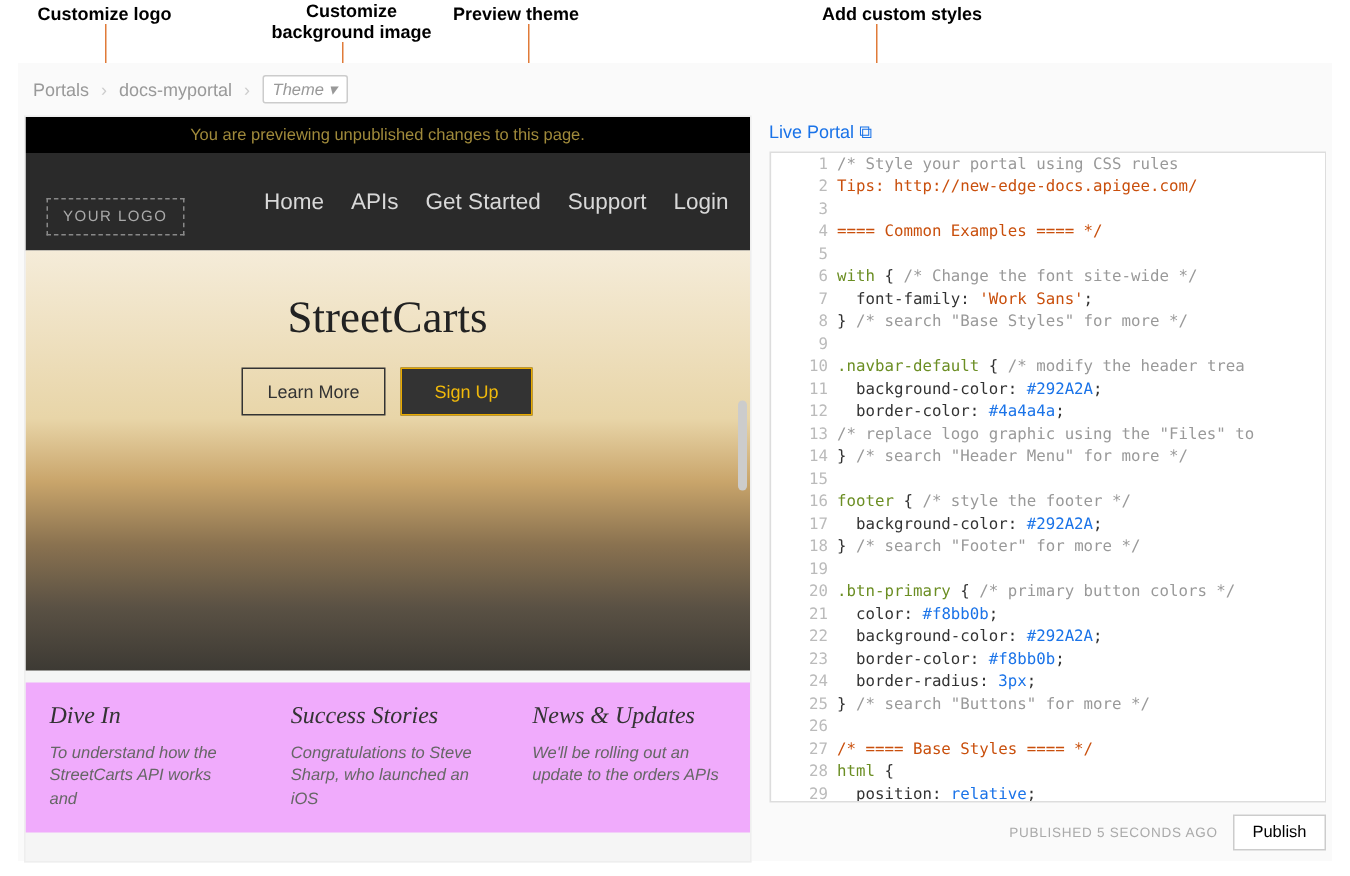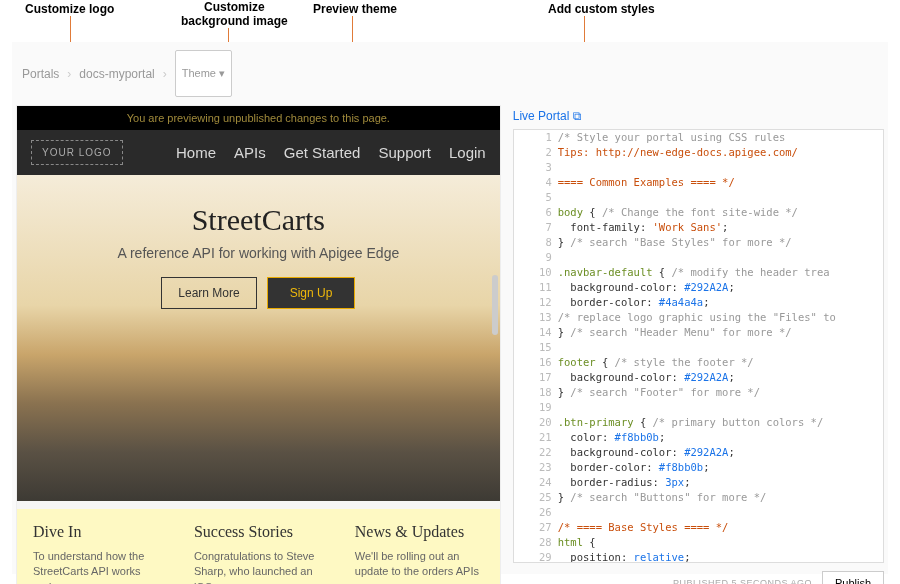--- a/index.html
+++ b/index.html
@@ -6,41 +6,41 @@
 body { font-family: Arial, sans-serif; font-size: 12px; background: #fff; width: 900px; height: 584px; position: relative; }
 
 
 .annotation { position: absolute; font-size: 12px; font-weight: bold; color: #000; text-align: center; }
 .ann-line { position: absolute; background: #e07b39; }
 
 
 .app { position: absolute; top: 42px; left: 12px; right: 12px; bottom: 10px; background: #fafafa; }
 .breadcrumb { padding: 8px 10px; font-size: 12px; color: #999; display: flex; align-items: center; gap: 8px; }
 .breadcrumb span { }
-.theme-dd { border: 1px solid #ccc; background: #fff; padding: 16px 6px; font-size: 11px; border-radius: 2px; cursor: pointer; }
+.theme-dd { border: 1px solid #ccc; background: #fff; padding: 2px 6px; font-size: 11px; border-radius: 2px; cursor: pointer; font-style: italic; }
 
 .main-row { display: flex; gap: 12px; padding: 0 4px; height: calc(100% - 34px); }
 
 
 .preview { flex: 1.3; background: #f5f5f5; border: 1px solid #eee; position: relative; overflow: hidden; }
 .preview-banner { background: #000000; color: #a08a3b; text-align: center; font-size: 11px; padding: 6px; }
 .nav { background: #2a2a2a; display: flex; align-items: center; padding: 10px 14px; }
-.logo { border: 1px dashed #888; padding: 6px 10px; color: #aaa; font-size: 10px; letter-spacing: 1px; }
+.logo { border: 1px dashed #888; padding: 6px 10px; color: #aaa; font-size: 10px; letter-spacing: 1px; margin-top: 20px; }
 .nav-links { margin-left: auto; display: flex; gap: 18px; }
 .nav-links span { color: #d8d8d8; font-size: 15px; cursor: pointer; }
 
-.hero { height: 326px; background: linear-gradient(to bottom, #f5ecd9 0%, #e8d5a8 40%, #c9a56b 55%, #8a7250 70%, #5a5144 85%, #3d3a34 100%); position: relative; }
+.hero { height: 280px; background: linear-gradient(to bottom, #f5ecd9 0%, #e8d5a8 40%, #c9a56b 55%, #8a7250 70%, #5a5144 85%, #3d3a34 100%); position: relative; }
 .hero-content { text-align: center; padding-top: 28px; }
 .hero h1 { font-family: Georgia, serif; font-size: 30px; color: #222; font-weight: normal; }
 .hero p { color: #555; font-size: 14px; margin-top: 8px; }
 .hero-btns { margin-top: 16px; display: flex; gap: 10px; justify-content: center; }
 .btn-outline { border: 1px solid #333; padding: 8px 16px; font-size: 12px; background: transparent; color: #333; cursor: pointer; }
 .btn-signup { border: 1px solid #e8aa00; padding: 8px 22px; font-size: 12px; background: #333; color: #f0b90b; cursor: pointer; }
 
-.cards { display: flex; background: #fef9c3; margin-top: 8px; }
+.cards { display: flex; background: #f0abfc; margin-top: 8px; font-style: italic; }
 .card { flex: 1; padding: 14px 16px; }
 .card h3 { font-family: Georgia, serif; font-size: 16px; color: #333; font-weight: normal; margin-bottom: 8px; }
 .card p { font-size: 11px; color: #666; line-height: 1.4; }
 
 
 .editor-col { flex: 1; display: flex; flex-direction: column; }
 .editor-top { text-align: left; padding: 4px 0 6px; }
 .live-link { color: #1a73e8; font-size: 12px; cursor: pointer; }
 .editor { flex: 1; background: #fff; border: 1px solid #ddd; overflow: auto; font-family: Menlo, monospace; font-size: 10.5px; line-height: 15px; padding-left: 24px; }
 .gutter { display: inline-block; width: 20px; text-align: right; color: #bbb; padding-right: 6px; user-select: none; }
@@ -57,21 +57,21 @@
 .publish-btn { background: #fff; border: 1px solid #ccc; padding: 5px 12px; font-size: 11px; cursor: pointer; }
 
 .scrollbar-v { position: absolute; right: 2px; width: 6px; background: #ccc; border-radius: 3px; }
 </style>
 </head>
 <body>
 
 <div class="annotation" style="left:25px; top:2px;">Customize logo</div>
 <div class="annotation" style="left:181px; top:0; white-space:pre;">Customize
 background image</div>
-<div class="annotation" style="left:313px; top:2px;">Preview theme</div>
+<div class="annotation" style="left:302px; top:2px;">Preview theme</div>
 <div class="annotation" style="left:548px; top:2px;">Add custom styles</div>
 <div class="annotation" style="left:790px; top:527px; font-weight:normal;">Publish theme</div>
 
 <div class="ann-line" style="left:70px; top:16px; width:1px; height:108px;"></div>
 <div class="ann-line" style="left:228px; top:28px; width:1px; height:130px;"></div>
 <div class="ann-line" style="left:352px; top:16px; width:1px; height:74px;"></div>
 <div class="ann-line" style="left:584px; top:16px; width:1px; height:62px;"></div>
 <div class="ann-line" style="left:760px; top:532px; width:26px; height:1px;"></div>
 
 <div class="app">
@@ -93,21 +93,20 @@
             <span>Home</span>
             <span>APIs</span>
             <span>Get Started</span>
             <span>Support</span>
             <span>Login</span>
           </div>
       </div>
       <div class="hero">
         <div class="hero-content">
           <h1>StreetCarts</h1>
-          <p>A reference API for working with Apigee Edge</p>
           <div class="hero-btns">
             <button class="btn-outline">Learn More</button>
             <button class="btn-signup">Sign Up</button>
           </div>
         </div>
         <div class="scrollbar-v" style="top:100px; height:60px;"></div>
       </div>
       <div class="cards" id="cards">
           <div class="card">
             <h3>Dive In</h3>
@@ -130,21 +129,21 @@
           <span>Live Portal</span>
           <span> ⧉</span>
         </span>
       </div>
       <div class="editor" id="editor">
           <div class="code-line"><span class="gutter">1</span><span class="c-comment">/* Style your portal using CSS rules</span></div>
           <div class="code-line"><span class="gutter">2</span><span class="c-tip">Tips: http://new-edge-docs.apigee.com/</span></div>
           <div class="code-line"><span class="gutter">3</span></div>
           <div class="code-line"><span class="gutter">4</span><span class="c-tip">==== Common Examples ==== */</span></div>
           <div class="code-line"><span class="gutter">5</span></div>
-          <div class="code-line"><span class="gutter">6</span><span class="c-sel">body</span><span class="c-prop"> { </span><span class="c-comment">/* Change the font site-wide */</span></div>
+          <div class="code-line"><span class="gutter">6</span><span class="c-sel">with</span><span class="c-prop"> { </span><span class="c-comment">/* Change the font site-wide */</span></div>
           <div class="code-line"><span class="gutter">7</span><span class="c-prop">  font-family: </span><span class="c-str">'Work Sans'</span><span class="c-prop">;</span></div>
           <div class="code-line"><span class="gutter">8</span><span class="c-prop">} </span><span class="c-comment">/* search "Base Styles" for more */</span></div>
           <div class="code-line"><span class="gutter">9</span></div>
           <div class="code-line"><span class="gutter">10</span><span class="c-sel">.navbar-default</span><span class="c-prop"> { </span><span class="c-comment">/* modify the header trea</span></div>
           <div class="code-line"><span class="gutter">11</span><span class="c-prop">  background-color: </span><span class="c-hex">#292A2A</span><span class="c-prop">;</span></div>
           <div class="code-line"><span class="gutter">12</span><span class="c-prop">  border-color: </span><span class="c-hex">#4a4a4a</span><span class="c-prop">;</span></div>
           <div class="code-line"><span class="gutter">13</span><span class="c-comment">/* replace logo graphic using the "Files" to</span></div>
           <div class="code-line"><span class="gutter">14</span><span class="c-prop">} </span><span class="c-comment">/* search "Header Menu" for more */</span></div>
           <div class="code-line"><span class="gutter">15</span></div>
           <div class="code-line"><span class="gutter">16</span><span class="c-sel">footer</span><span class="c-prop"> { </span><span class="c-comment">/* style the footer */</span></div>

